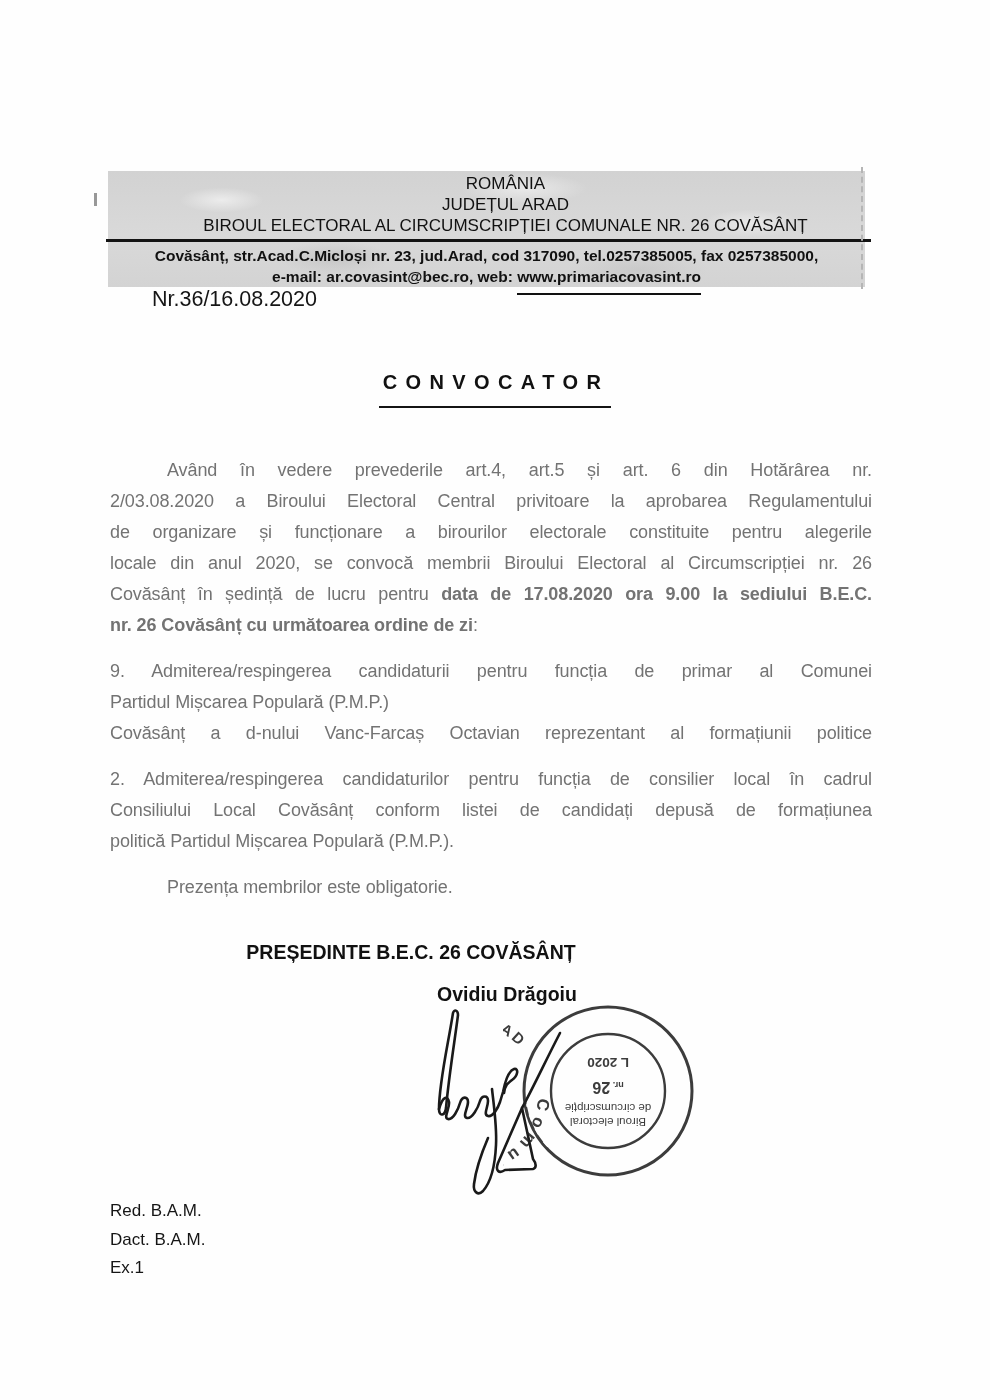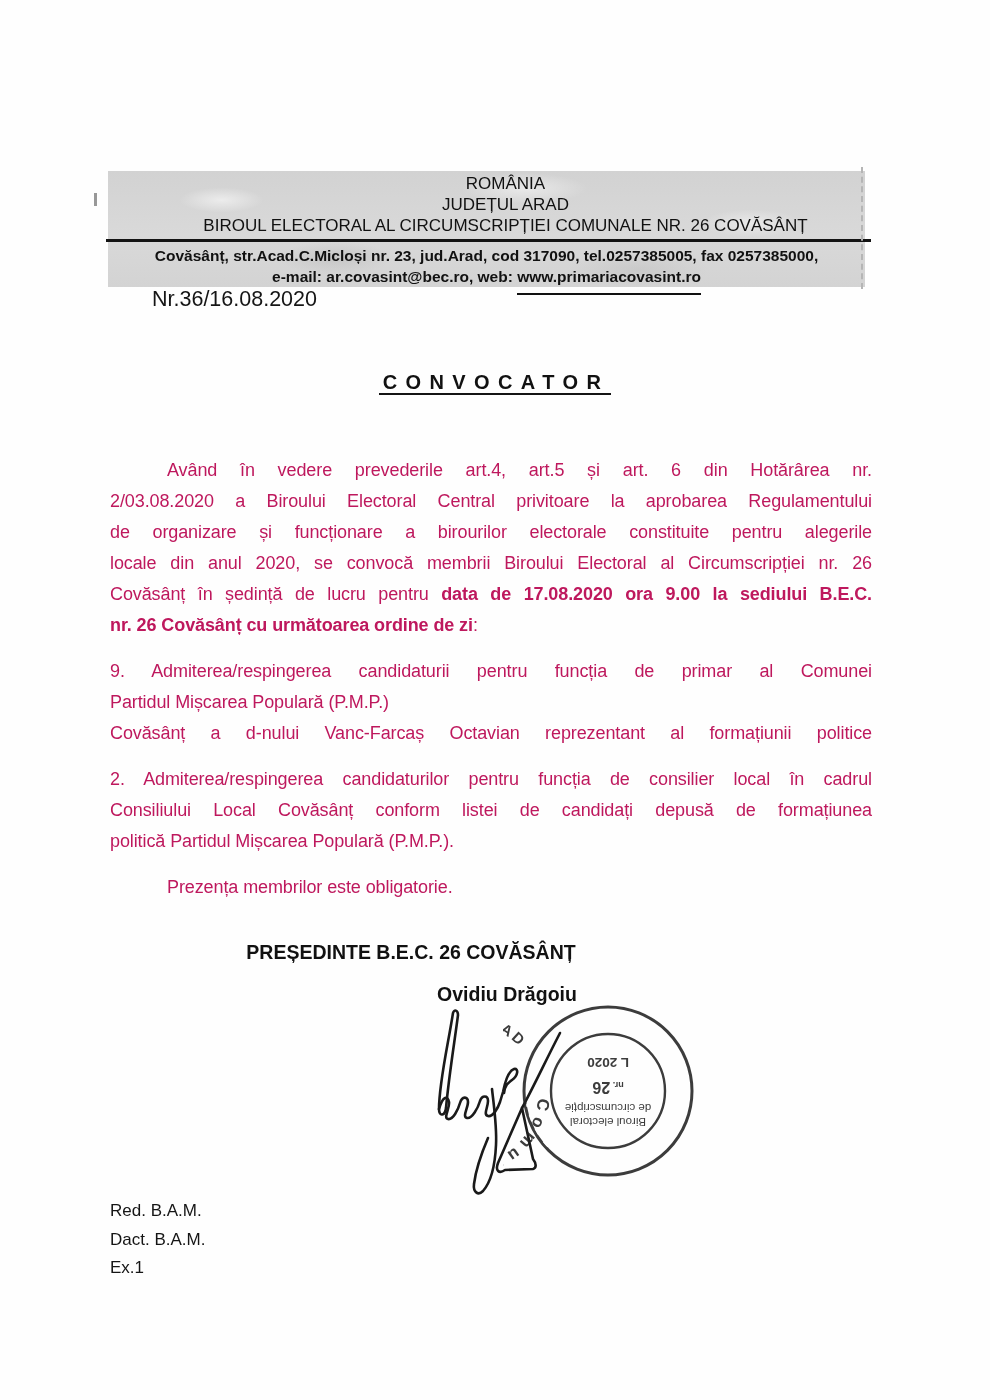--- a/index.html
+++ b/index.html
@@ -31,26 +31,26 @@
     position:absolute; left:861px; top:167px; height:122px; width:0;
     border-left:2px dashed #b5b5b5;
   }
   .scan-tick { position:absolute; left:94px; top:193px; width:3px; height:13px; background:#444; opacity:.55; }
 
   
   .doc-number { position:absolute; left:110px; top:287px; font-size:21.5px;margin-left:42px; }
   .doc-title  { position:absolute; left:0; top:371px; width:990px; text-align:center; }
   .doc-title span {
     font-weight:bold; font-size:20px; letter-spacing:0.42em;
-    border-bottom:2.5px solid #141414; padding:0 2px 0 4px; color:#111;text-align:right;
+    border-bottom:2.5px solid #141414; padding:0 2px 13px 4px; color:#111;text-align:right;
   }
 
   
   .doc-body { position:absolute; left:110px; top:455px; width:762px;
-              font-size:18px; line-height:31px; letter-spacing:-0.1px; color:#be185d; }
+              font-size:18px; line-height:31px; letter-spacing:-0.1px; color:#737373; }
   .para { margin:0 0 15px 0; }
   .line { }
   .line.just { text-align:justify; text-align-last:justify; }
   .line.indent { padding-left:57px; }
   .b { font-weight:bold;text-align:right; }
 
   .president-heading { position:absolute; left:0; top:941px; width:822px; text-align:center;
                        font-weight:bold; font-size:19.5px; color:#111; }
   .president-name    { position:absolute; left:12px; top:983px; width:990px; text-align:center;
                        font-weight:bold; font-size:19.5px; color:#111; }

